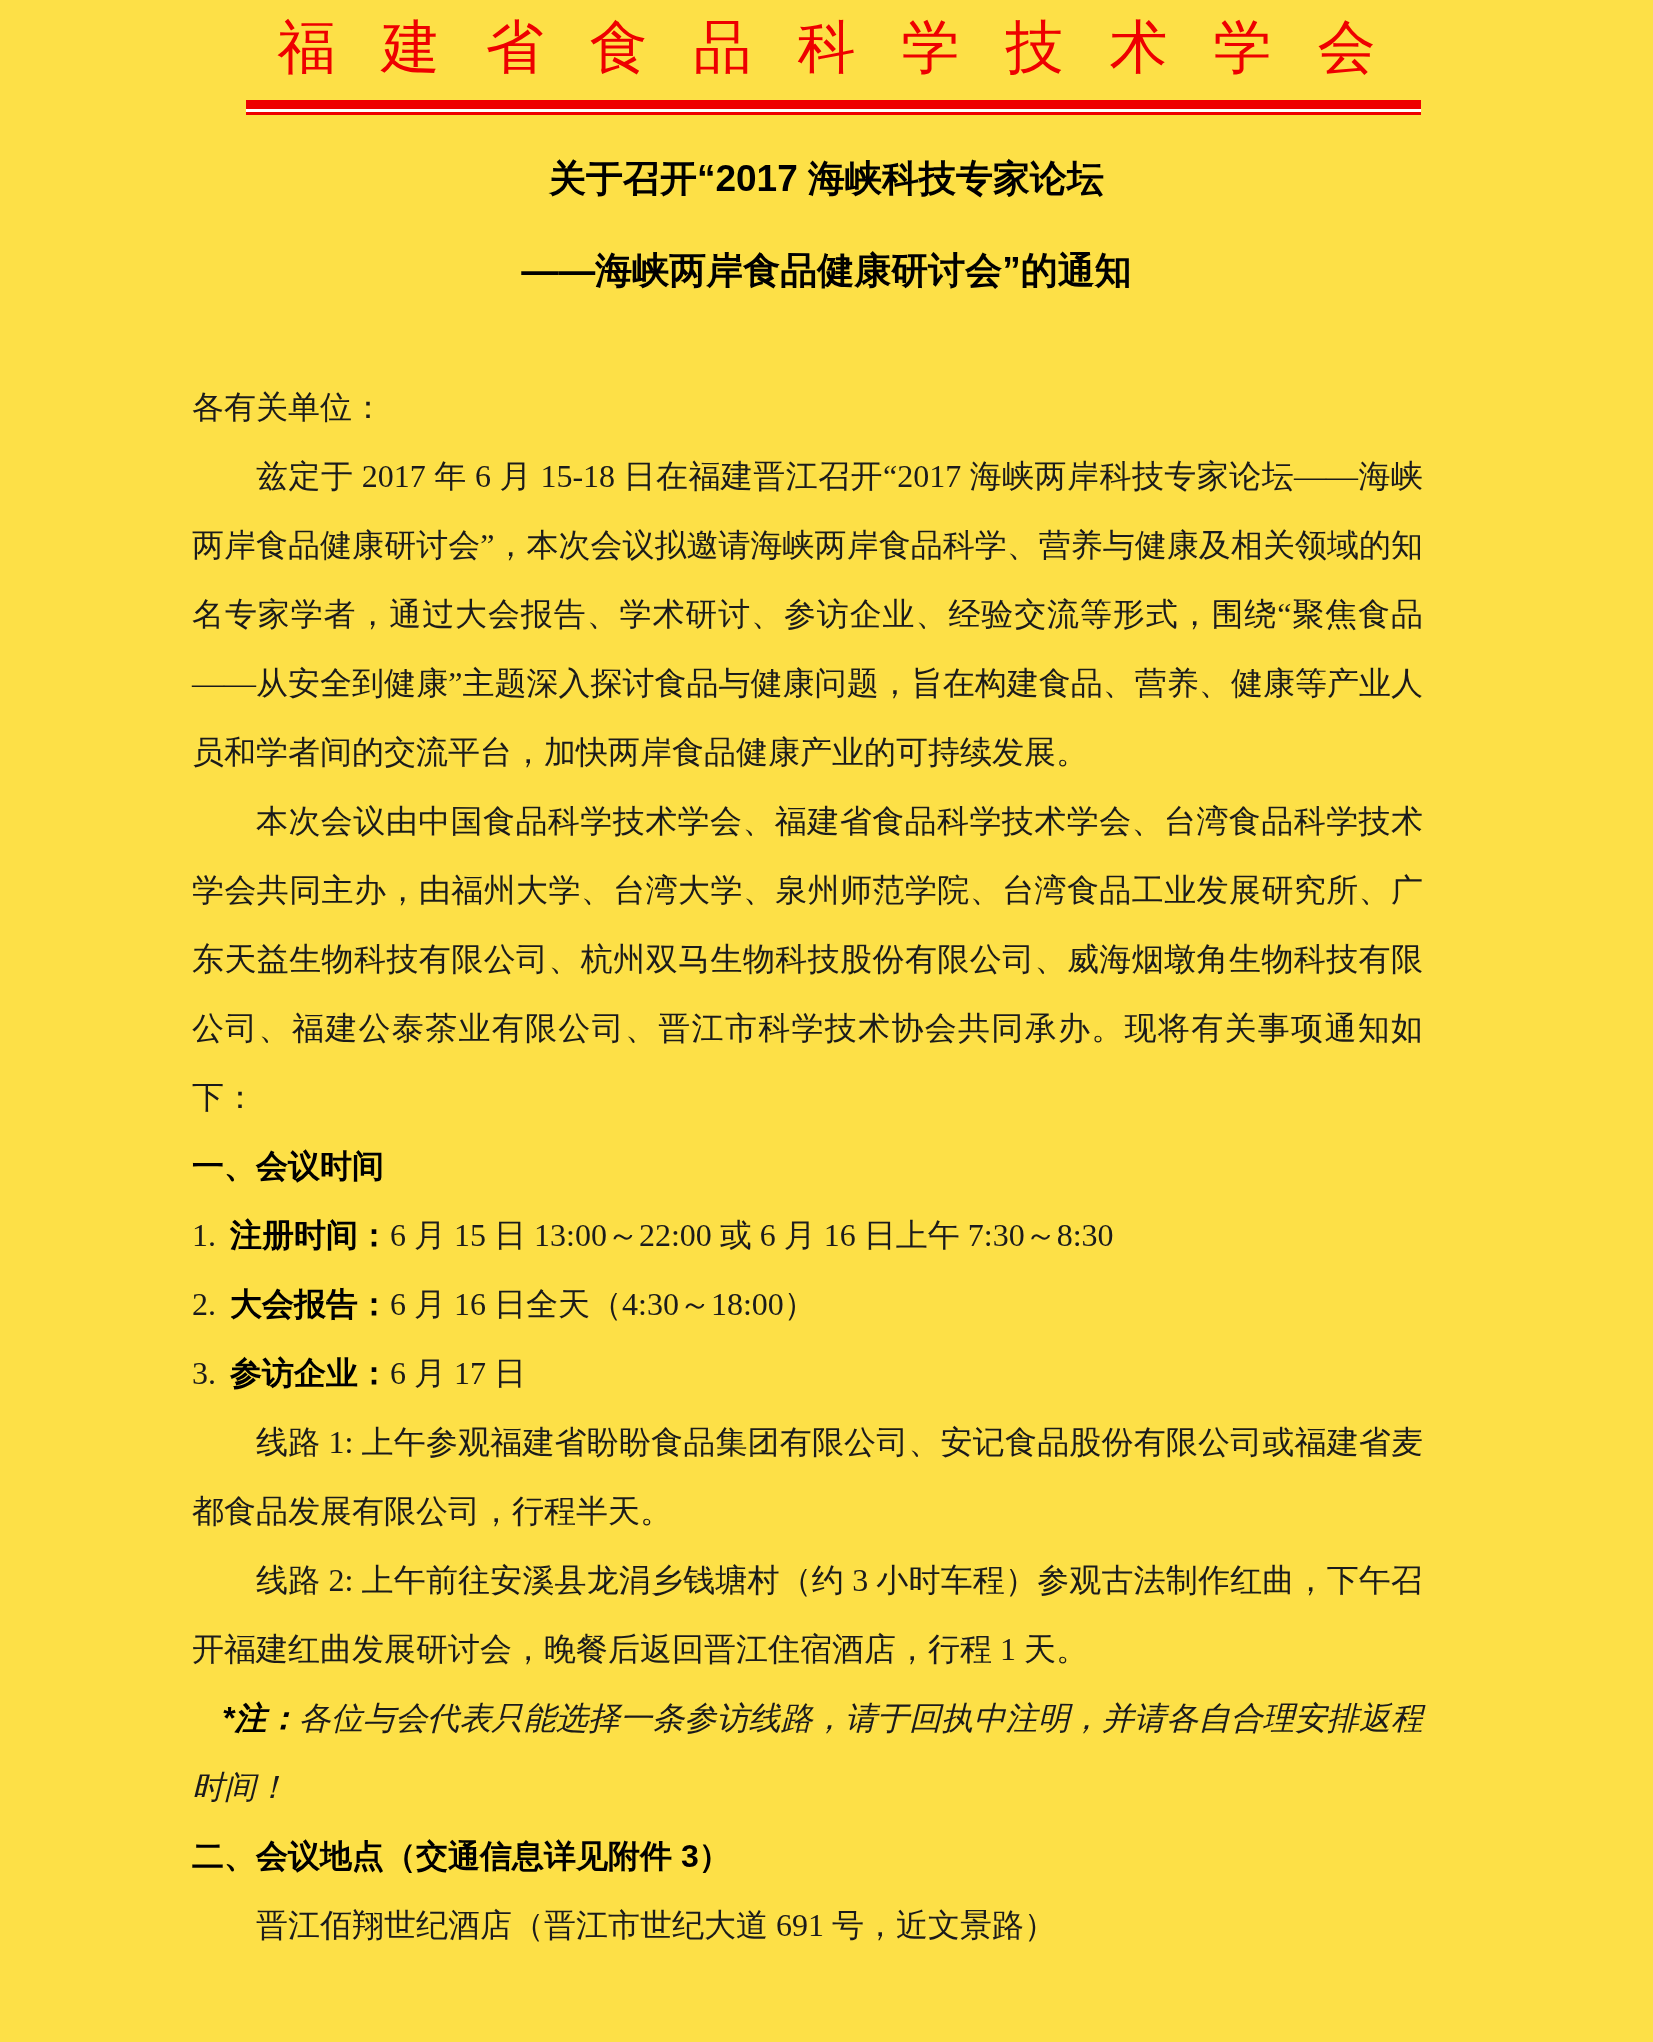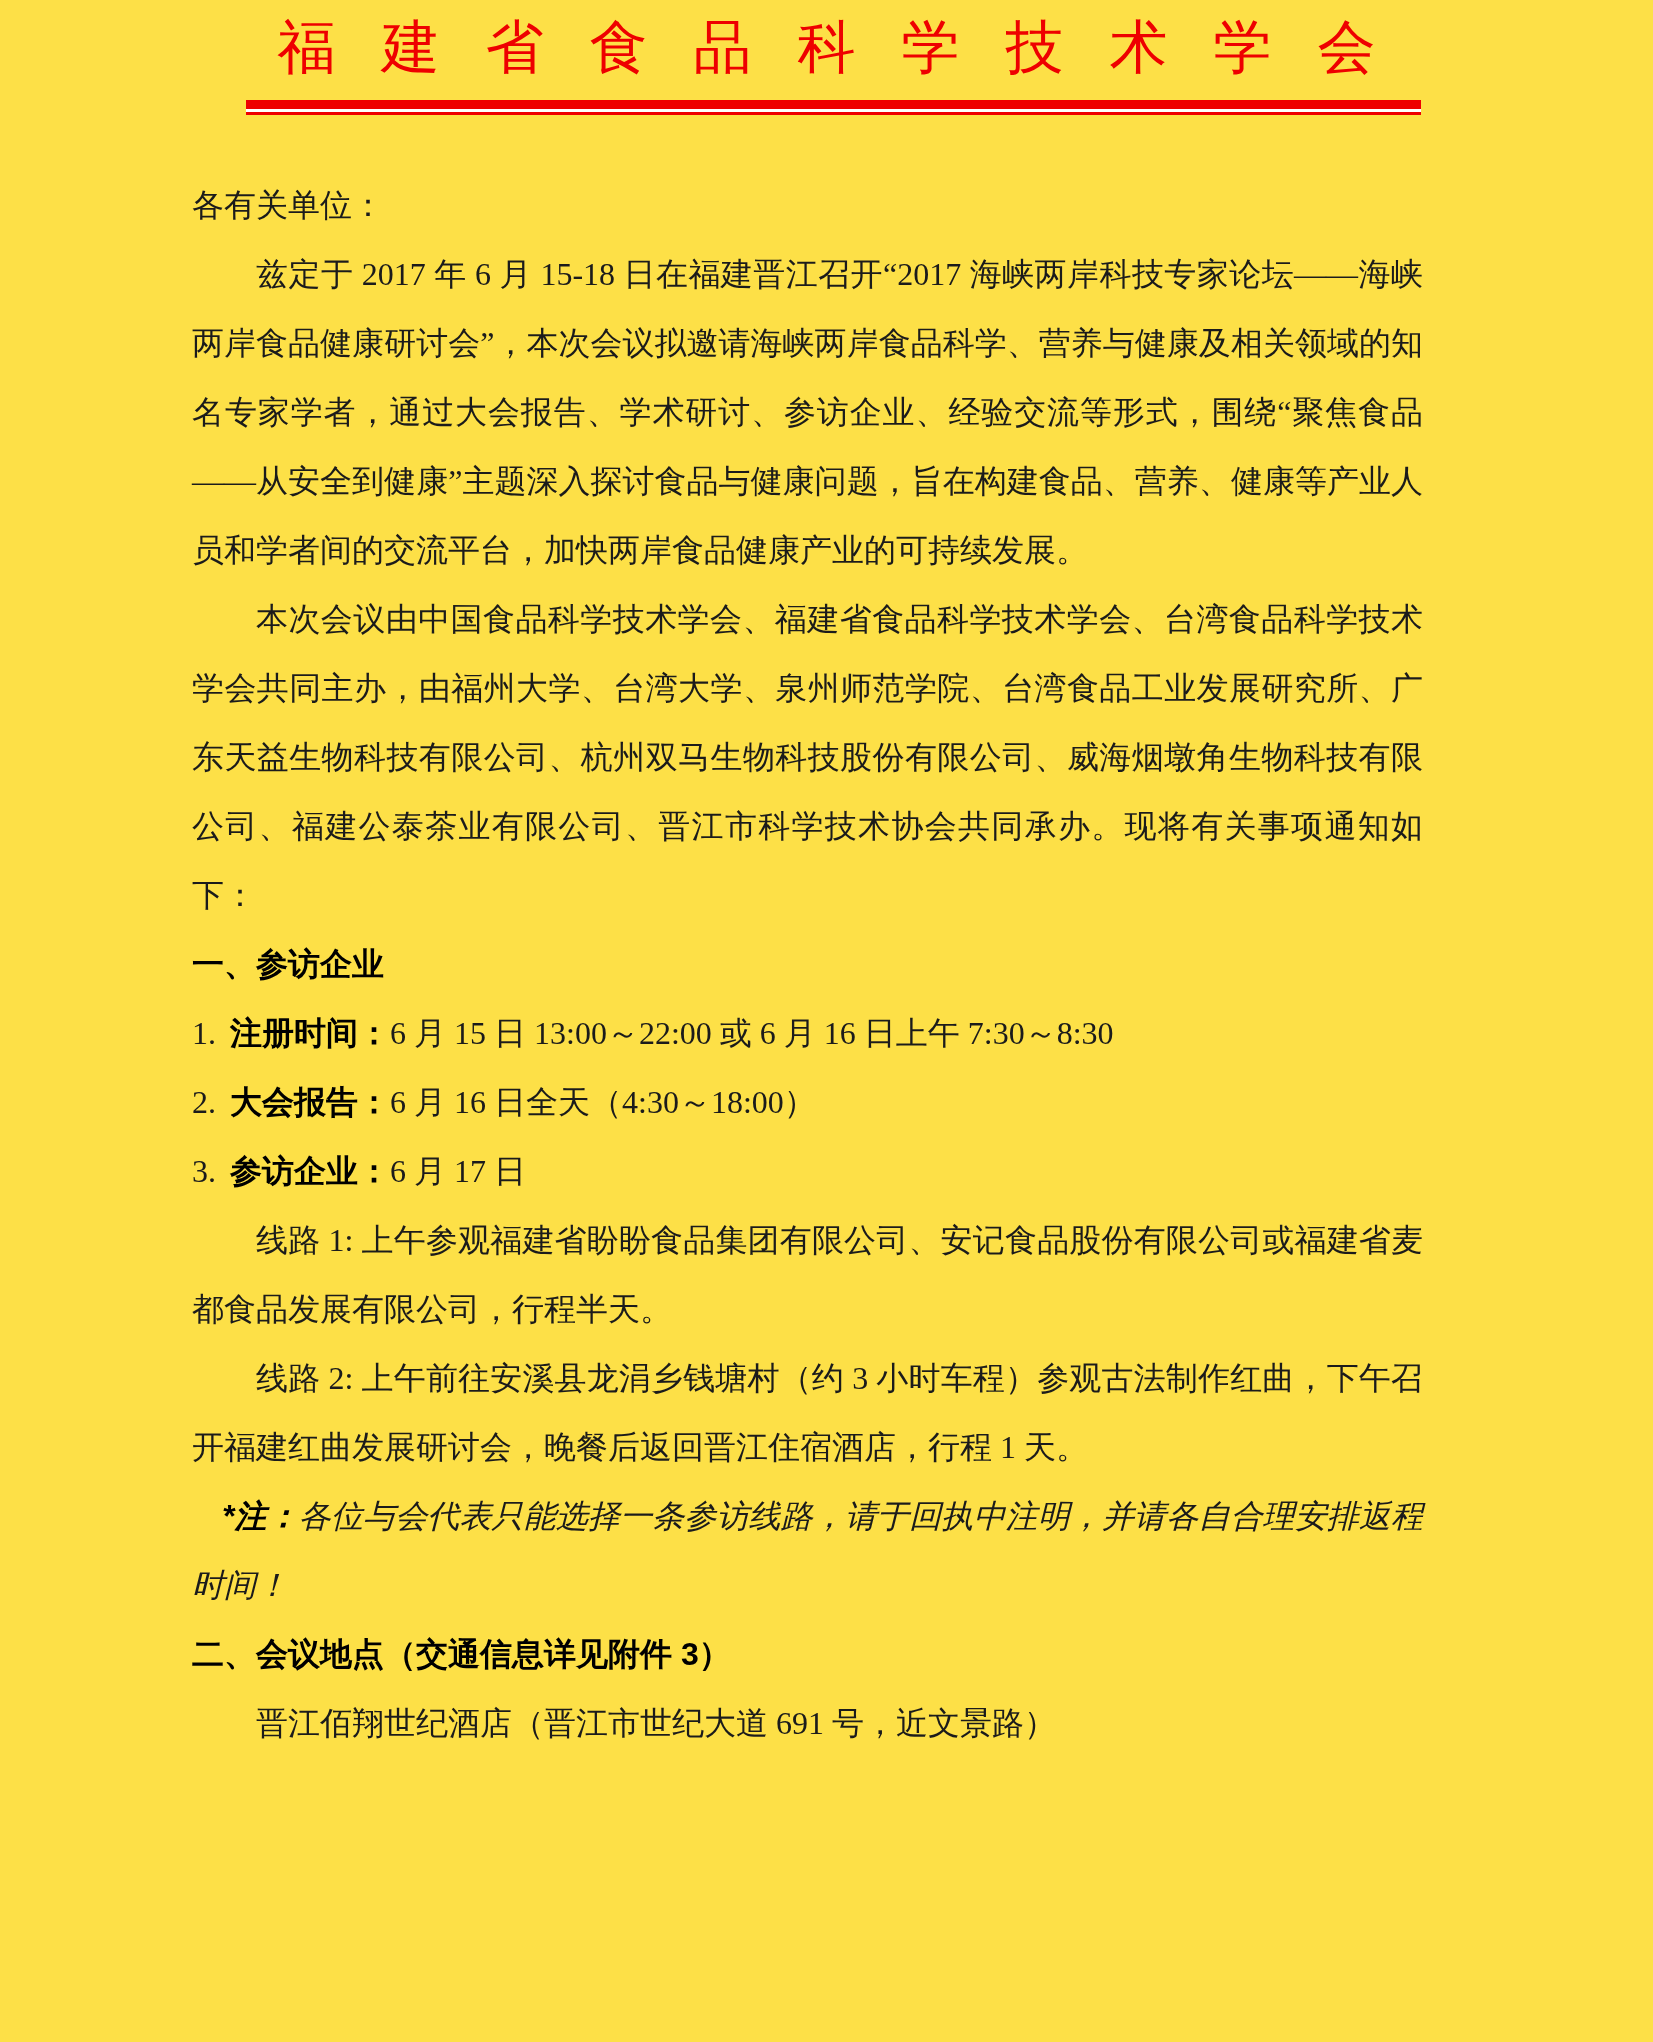--- a/index.html
+++ b/index.html
@@ -62,31 +62,35 @@
 </style>
 </head>
 <body>
 
 <div class="page">
 
   <div class="org-name">福建省食品科学技术学会</div>
 
   <div class="red-rule"></div>
 
+  <div class="doc-title">
+    <div>关于召开“2017 海峡科技专家论坛</div>
+    <div>——海峡两岸食品健康研讨会”的通知</div>
+  </div>
 
   <div class="body-block">
 
     <p>各有关单位：</p>
 
     <p class="indent2">兹定于 2017 年 6 月 15-18 日在福建晋江召开“2017 海峡两岸科技专家论坛——海峡两岸食品健康研讨会”，本次会议拟邀请海峡两岸食品科学、营养与健康及相关领域的知名专家学者，通过大会报告、学术研讨、参访企业、经验交流等形式，围绕“聚焦食品——从安全到健康”主题深入探讨食品与健康问题，旨在构建食品、营养、健康等产业人员和学者间的交流平台，加快两岸食品健康产业的可持续发展。</p>
 
     <p class="indent2">本次会议由中国食品科学技术学会、福建省食品科学技术学会、台湾食品科学技术学会共同主办，由福州大学、台湾大学、泉州师范学院、台湾食品工业发展研究所、广东天益生物科技有限公司、杭州双马生物科技股份有限公司、威海烟墩角生物科技有限公司、福建公泰茶业有限公司、晋江市科学技术协会共同承办。现将有关事项通知如下：</p>
 
     <p>
-      <span class="hei-bold">一、参访企业</span>
+      <span class="hei-bold">一、会议时间</span>
     </p>
 
     <p>
       <span class="num">1.</span><span class="hei-bold">注册时间：</span><span>6 月 15 日 13:00～22:00 或 6 月 16 日上午 7:30～8:30</span>
     </p>
 
     <p>
       <span class="num">2.</span><span class="hei-bold">大会报告：</span><span>6 月 16 日全天（4:30～18:00）</span>
     </p>
 

